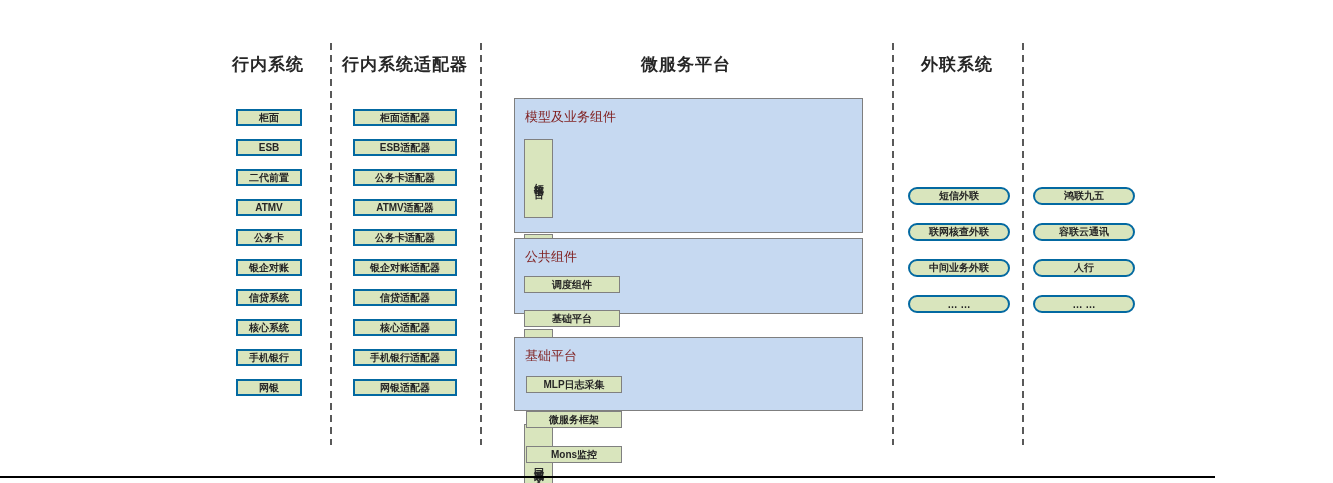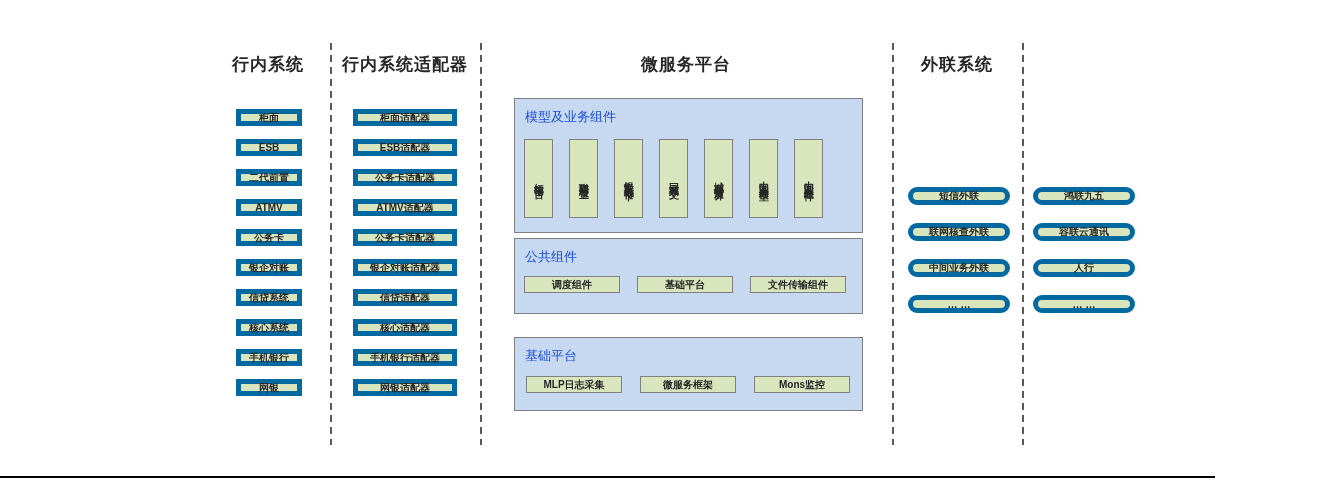--- a/index.html
+++ b/index.html
@@ -29,21 +29,21 @@
     letter-spacing: 1px;
     white-space: nowrap;
   }
   .vstack {
     position: absolute;
     display: flex;
     flex-direction: column;
   }
   .box {
     background: #d9e5bd;
-    border: 5px solid #0369a1;
+    border: 2px solid #0369a1;
     height: 17px;
     flex: 0 0 17px;
     display: flex;
     align-items: center;
     justify-content: center;
     font-size: 10px;
     font-weight: bold;
     color: #262626;
     white-space: nowrap;
   }
@@ -51,26 +51,27 @@
   .panel {
     position: absolute;
     background: #c6d9f1;
     border: 1px solid #7f7f7f;
   }
   .panel-title {
     position: absolute;
     left: 10px;
     top: 9px;
     font-size: 13px;
-    color: #1d4ed8;
+    color: #7f1d1d;
     white-space: nowrap;
   }
   .hstack {
     position: absolute;
     display: flex;
+    flex-direction: column;
     text-align: center;
   }
   .vbox {
     width: 29px;
     height: 79px;
     background: #d9e5bd;
     border: 1px solid #808080;
     display: flex;
     align-items: center;
     justify-content: center;

